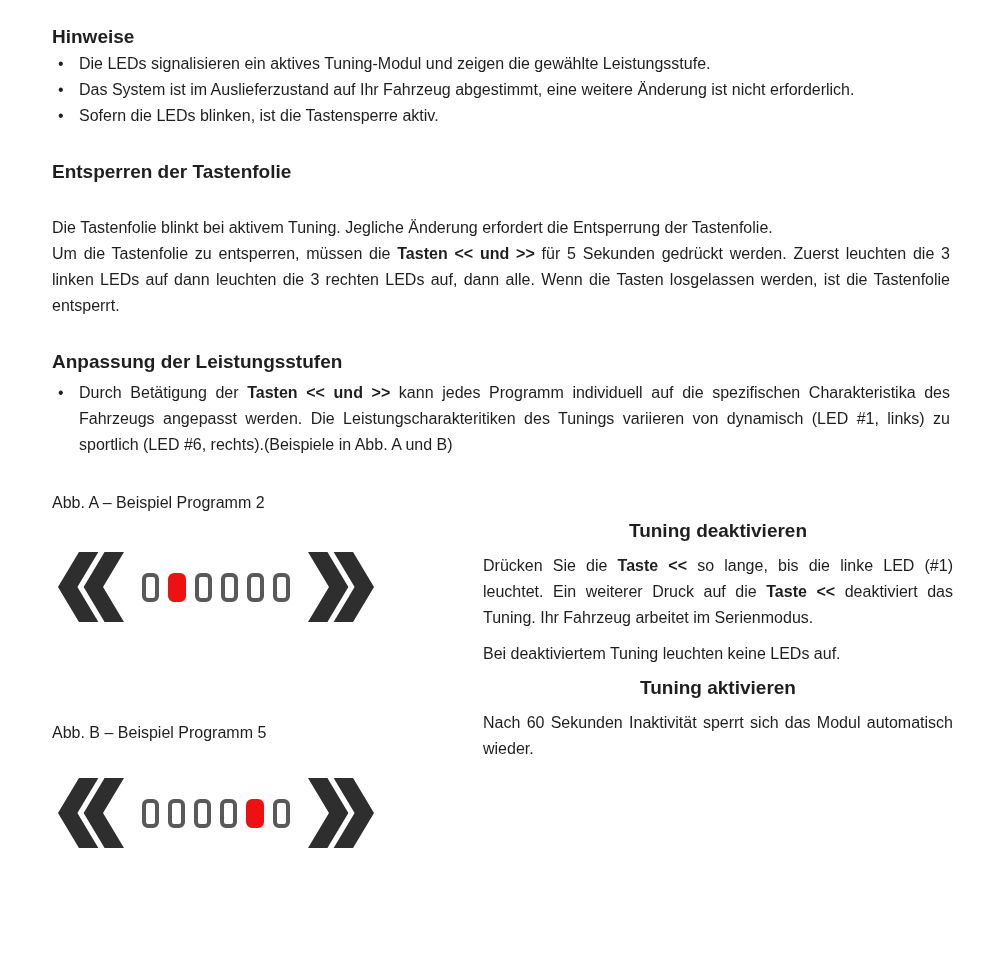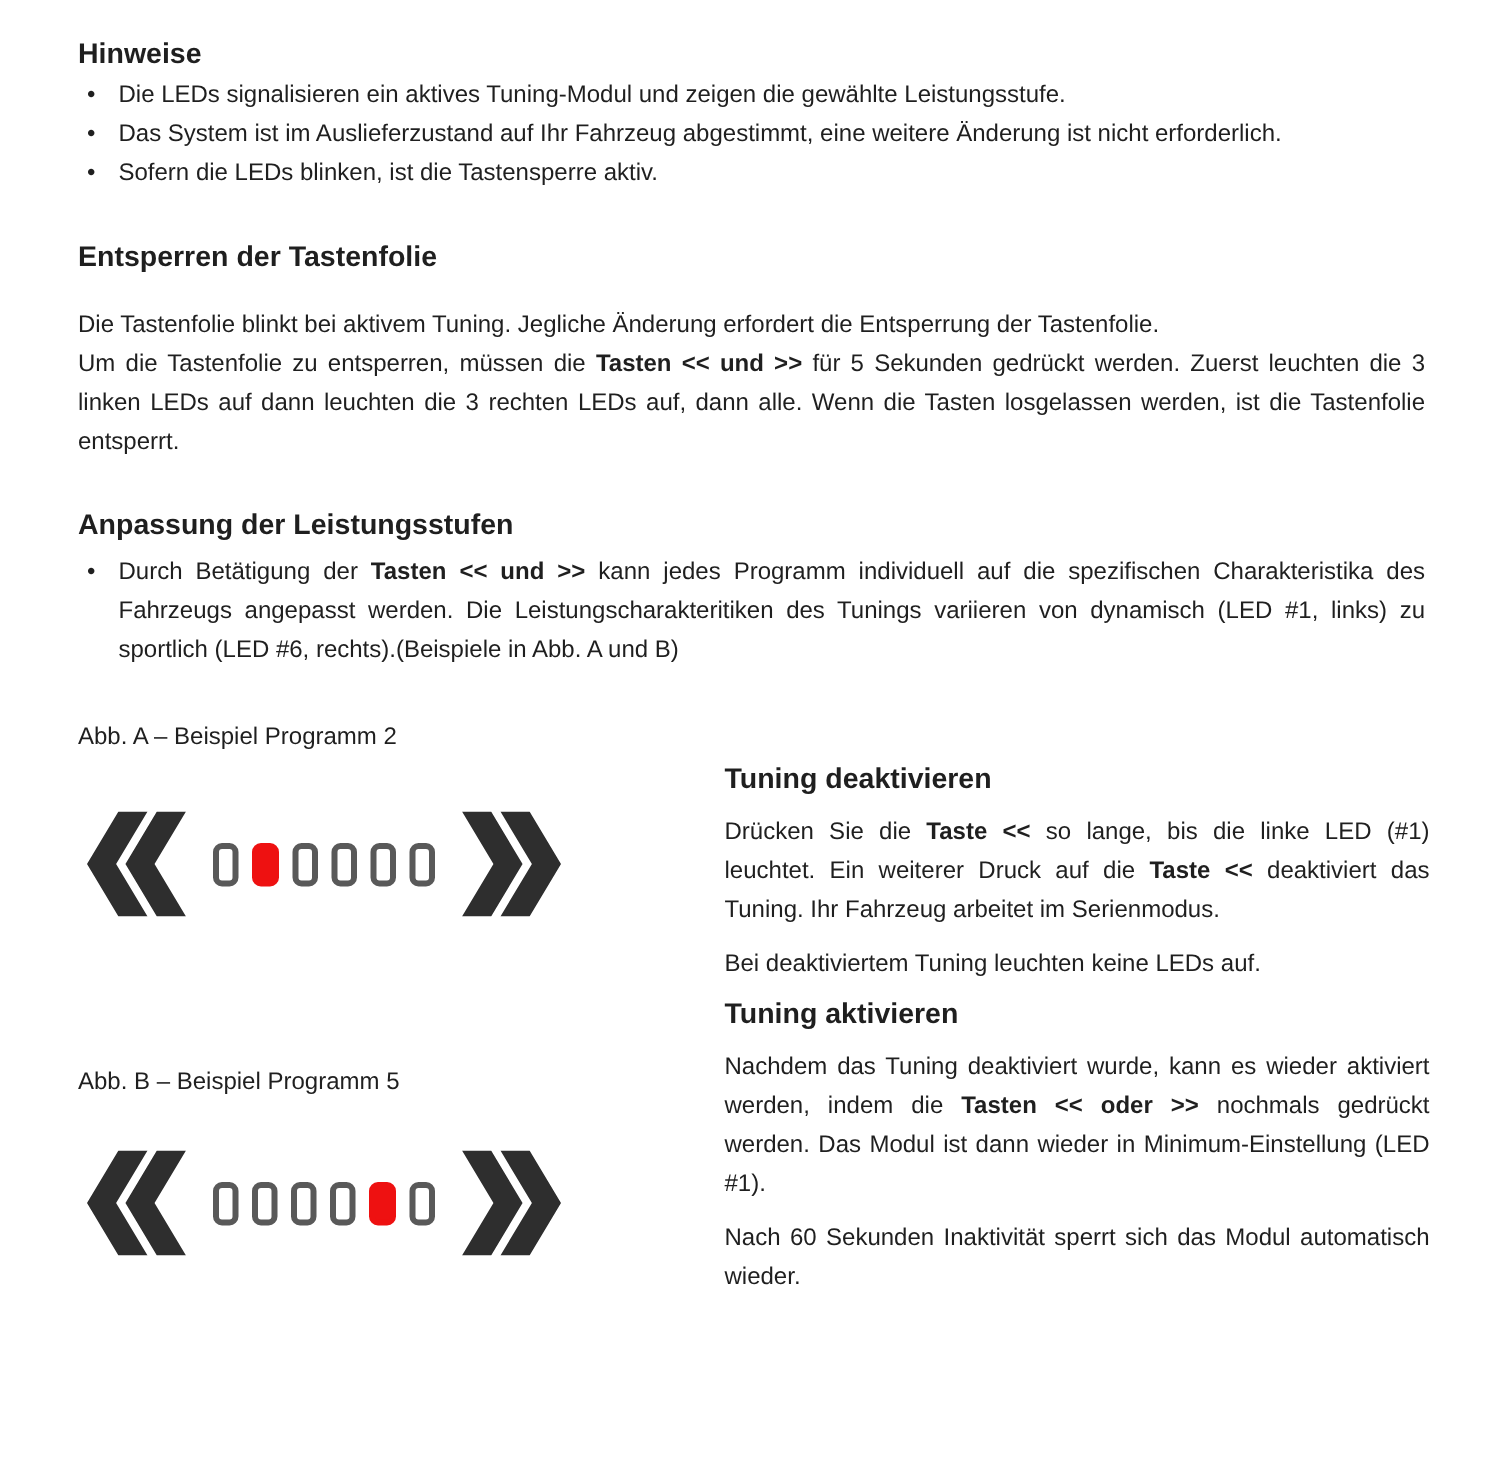--- a/index.html
+++ b/index.html
@@ -42,21 +42,21 @@
   }
   ul.bullets li::before {
     content: "\2022";
     position: absolute;
     left: 6px;
     top: 0;
   }
   ul.bullets.spaced { margin-top: 8px; }
   ul.bullets.spaced li + li { margin-top: 14px; }
 
-  .para-block { margin-top: 22px; }
+  .para-block { margin-top: 33px; }
 
   .two-col {
     display: grid;
     grid-template-columns: 431px 1fr;
     margin-top: 26px;
   }
 
   .fig-label { line-height: 26px; }
   .fig-label-b { margin-top: 98px; }
 
@@ -90,21 +90,21 @@
     border-radius: 6px;
     background: #ffffff;
   }
   .led.active {
     width: 18px;
     border-color: var(--led-active, #ee1111);
     background: var(--led-active, #ee1111);
   }
 
   .col-right { padding-top: 30px; width: 470px; }
-  .col-right h3.h { margin-bottom: 12px; }
+  .col-right h3.h { margin-bottom: 12px; text-align: center; }
   .col-right p { margin-bottom: 10px; }
   .col-right h3.h2gap { margin-top: 0; }
 </style>
 </head>
 <body style="color: rgb(31, 31, 31); background: rgb(255, 255, 255);">
 
 <main class="page">
 
   <section class="sec">
     <h3 class="h">Hinweise</h3>
@@ -177,18 +177,17 @@
         </svg>
       </div>
     </div>
 
     <div class="col-right">
       <h3 class="h">Tuning deaktivieren</h3>
       <p class="just"><span>Drücken Sie die </span><span class="b">Taste &lt;&lt;</span><span> so lange, bis die linke LED (#1) leuchtet. Ein weiterer Druck auf die </span><span class="b">Taste &lt;&lt;</span><span> deaktiviert das Tuning. Ihr Fahrzeug arbeitet im Serienmodus.</span></p>
       <p><span>Bei deaktiviertem Tuning leuchten keine LEDs auf.</span></p>
 
       <h3 class="h h2gap">Tuning aktivieren</h3>
-      <p class="just"><span>Nachdem das Tuning deaktiviert wurde, kann es wieder aktiviert werden, indem die </span><span class="b">Tasten &lt;&lt; oder &gt;&gt;</span><span> nochmals gedrückt werden. Das Modul ist dann wieder in Minimum-Einstellung (LED #1).</span></p>
       <p class="just"><span>Nach 60 Sekunden Inaktivität sperrt sich das Modul automatisch wieder.</span></p>
     </div>
 
   </div>
 </main>
 
 </body></html>

